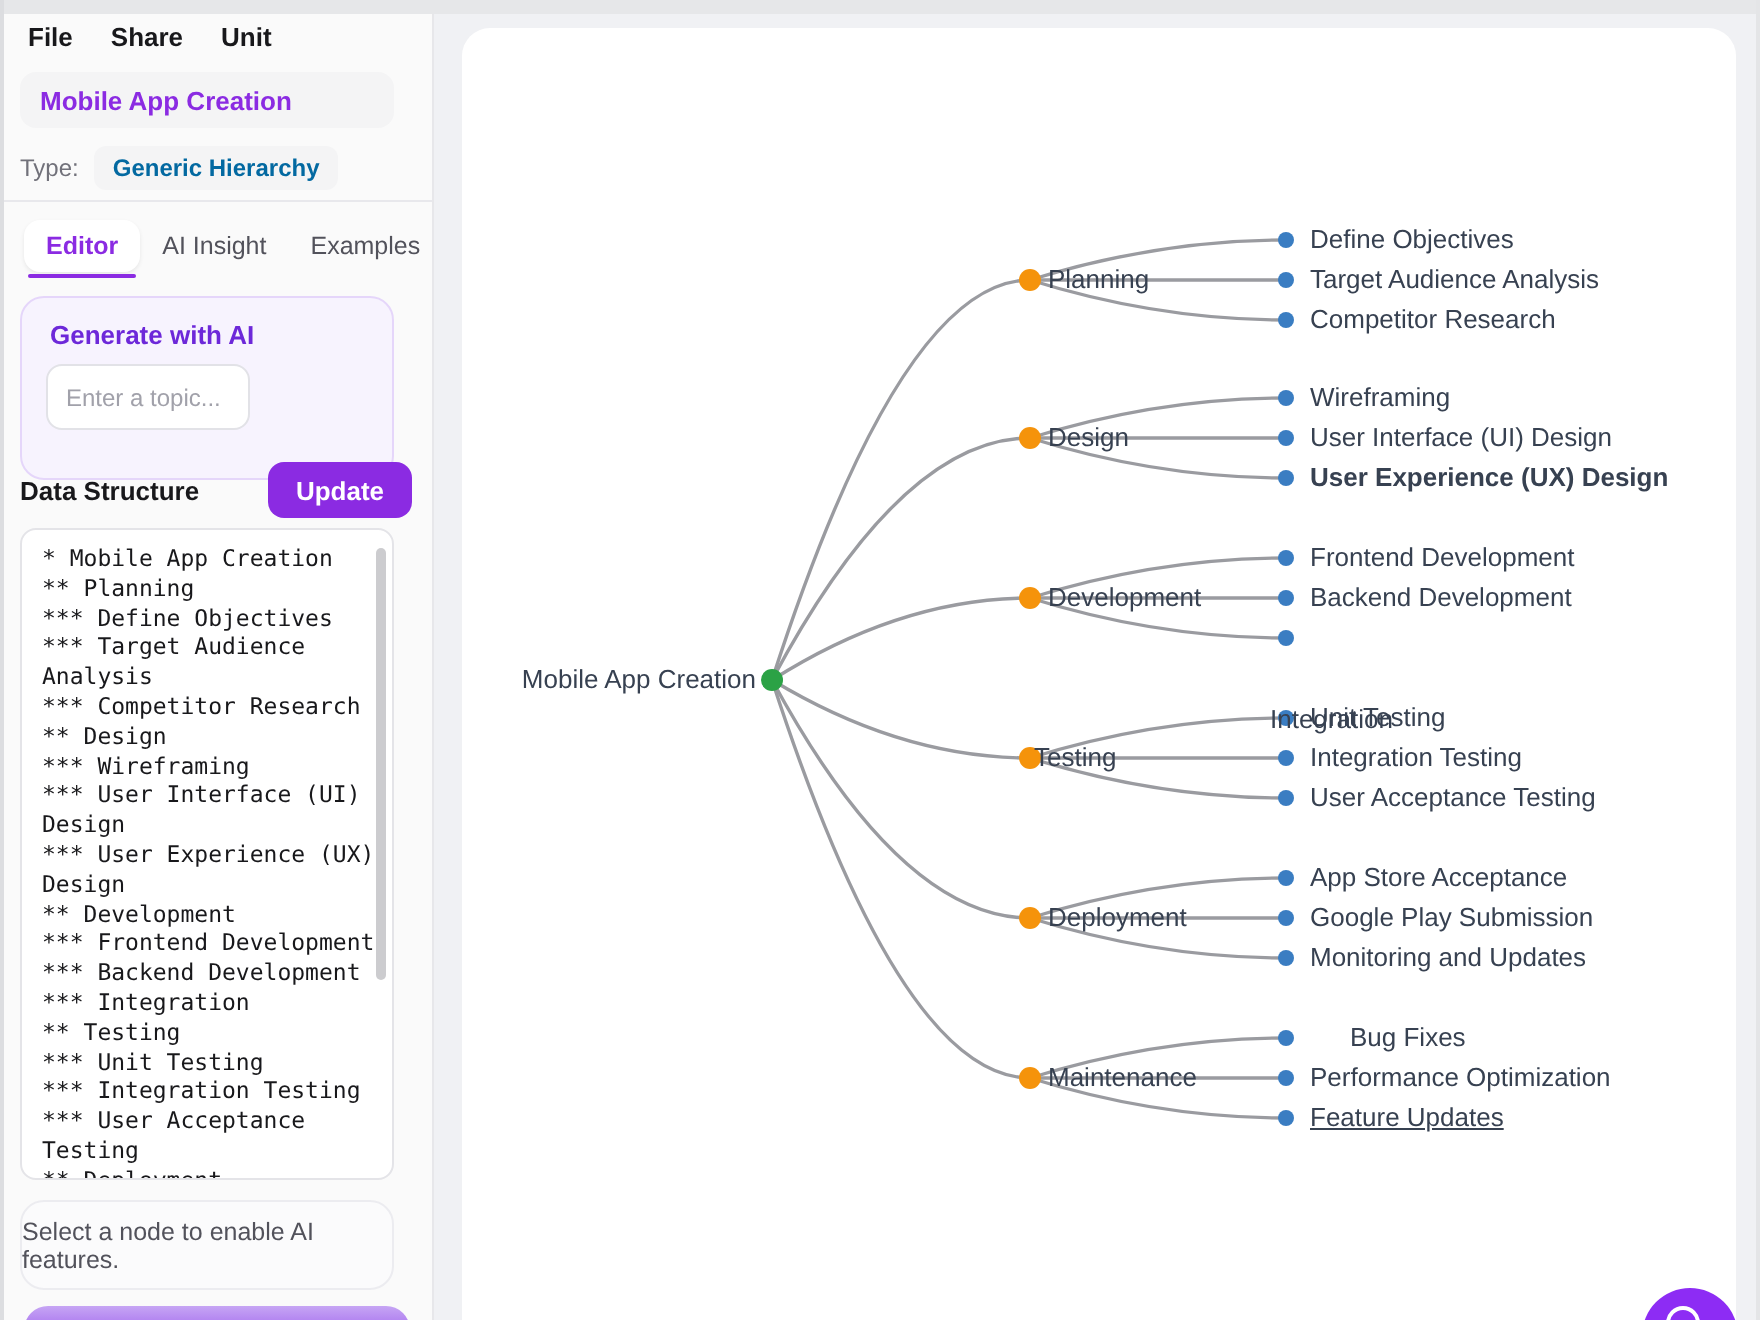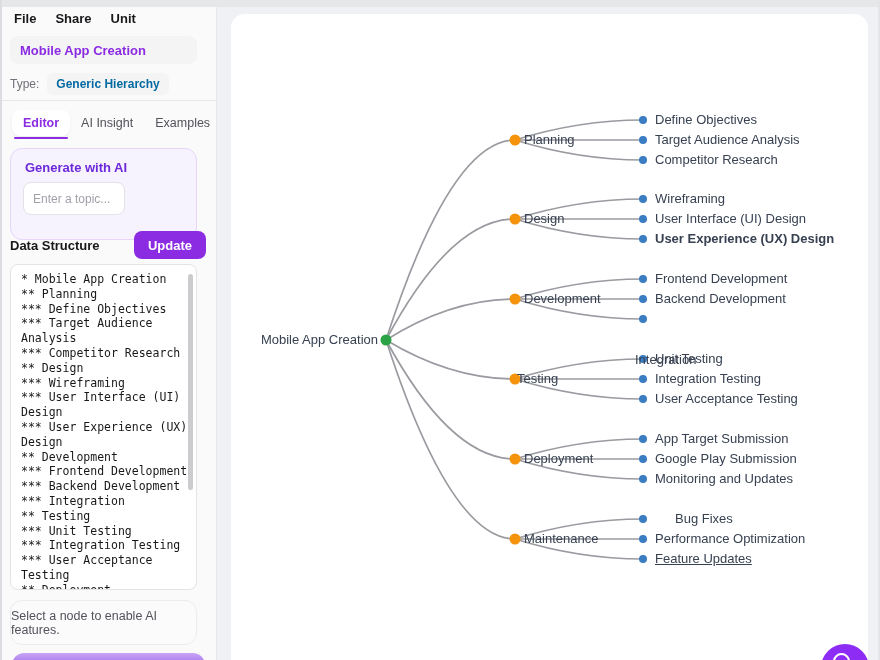--- a/index.html
+++ b/index.html
@@ -191,21 +191,21 @@
           <div class="map-label" style="top: 215px; left: 424px; font-weight: bold;">User Experience (UX) Design</div>
           <div class="map-label" style="top: 195px; left: 293px;">Design</div>
           <div class="map-label" style="top: 255px; left: 424px;">Frontend Development</div>
           <div class="map-label" style="top: 275px; left: 424px;">Backend Development</div>
           <div class="map-label" style="top: 295px; left: 404px; margin-top: 41px;">Integration</div>
           <div class="map-label" style="top: 275px; left: 293px;">Development</div>
           <div class="map-label" style="top: 335px; left: 424px;">Unit Testing</div>
           <div class="map-label" style="top: 355px; left: 424px;">Integration Testing</div>
           <div class="map-label" style="top: 375px; left: 424px;">User Acceptance Testing</div>
           <div class="map-label" style="top: 355px; left: 286px;">Testing</div>
-          <div class="map-label" style="top: 415px; left: 424px;">App Target Submission</div>
+          <div class="map-label" style="top: 415px; left: 424px;">App Store Acceptance</div>
           <div class="map-label" style="top: 435px; left: 424px;">Google Play Submission</div>
           <div class="map-label" style="top: 455px; left: 424px;">Monitoring and Updates</div>
           <div class="map-label" style="top: 435px; left: 293px; text-align: right;">Deployment</div>
           <div class="map-label" style="top: 495px; left: 444px;">Bug Fixes</div>
           <div class="map-label" style="top: 515px; left: 424px;">Performance Optimization</div>
           <div class="map-label" style="top: 535px; left: 424px; text-decoration: underline;">Feature Updates</div>
           <div class="map-label" style="top: 515px; left: 293px;">Maintenance</div>
           <div class="map-label root" style="top: 316px; right: 490px;">Mobile App Creation</div>
         </div>
       <div id="fab">

